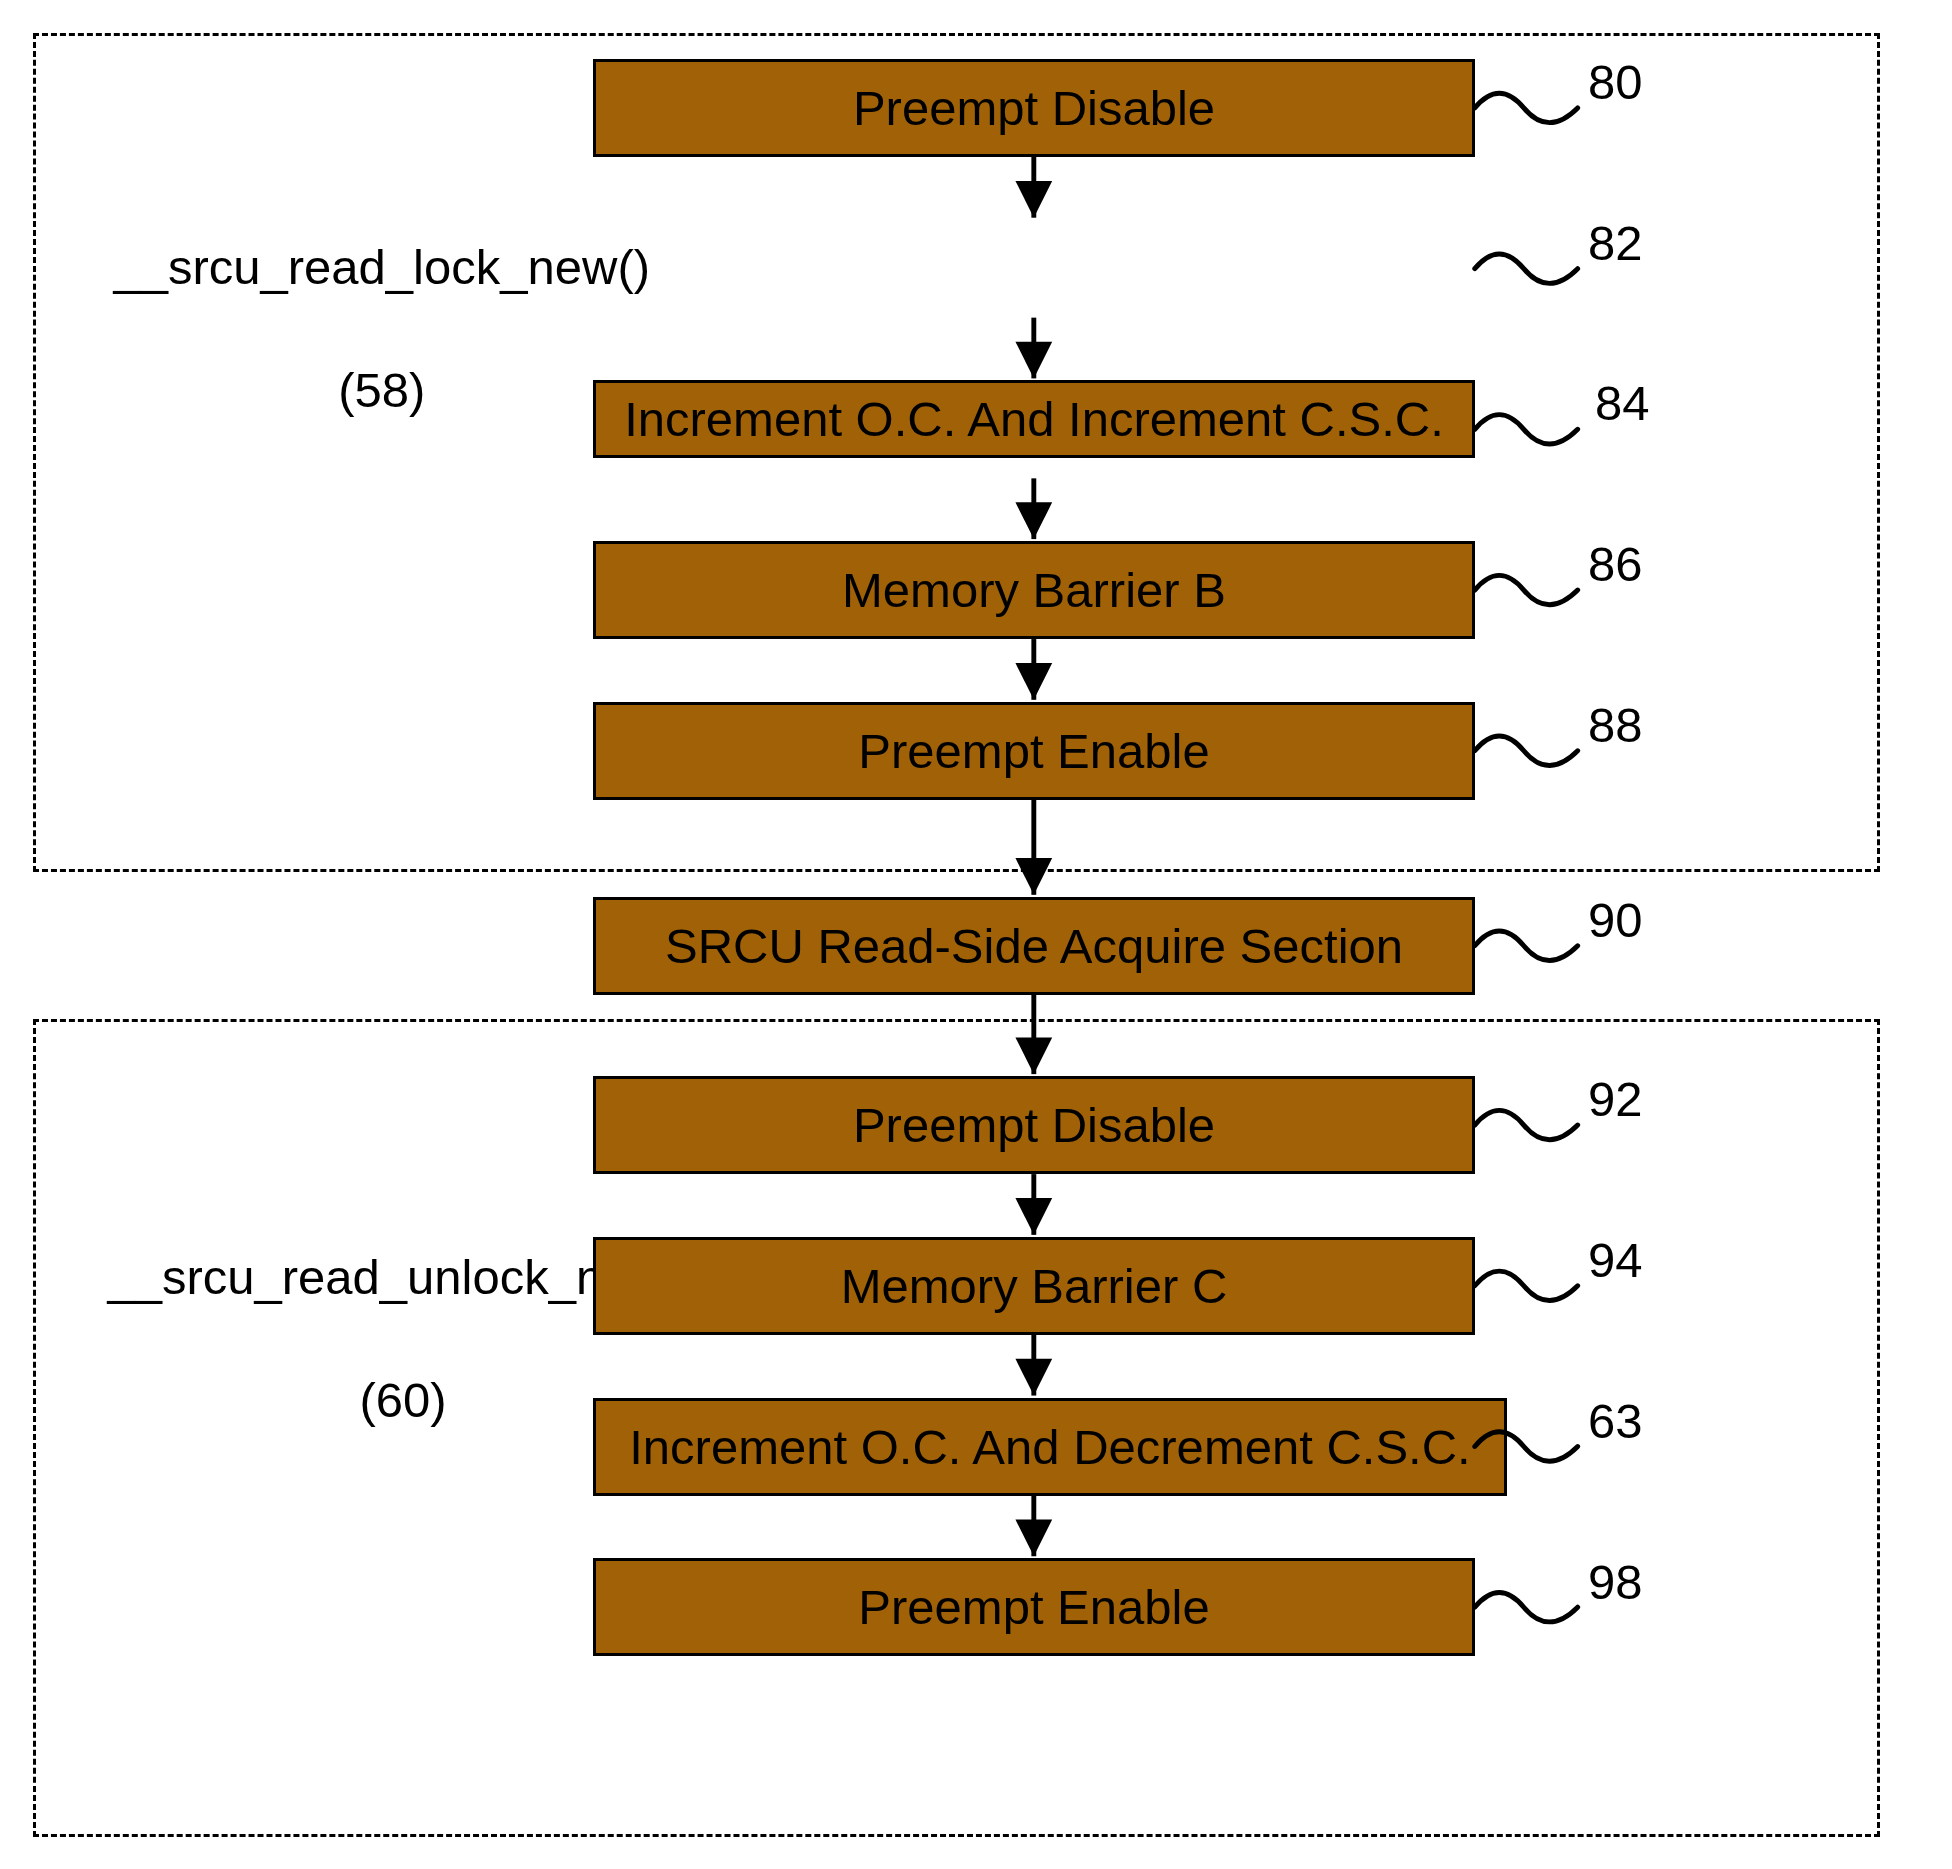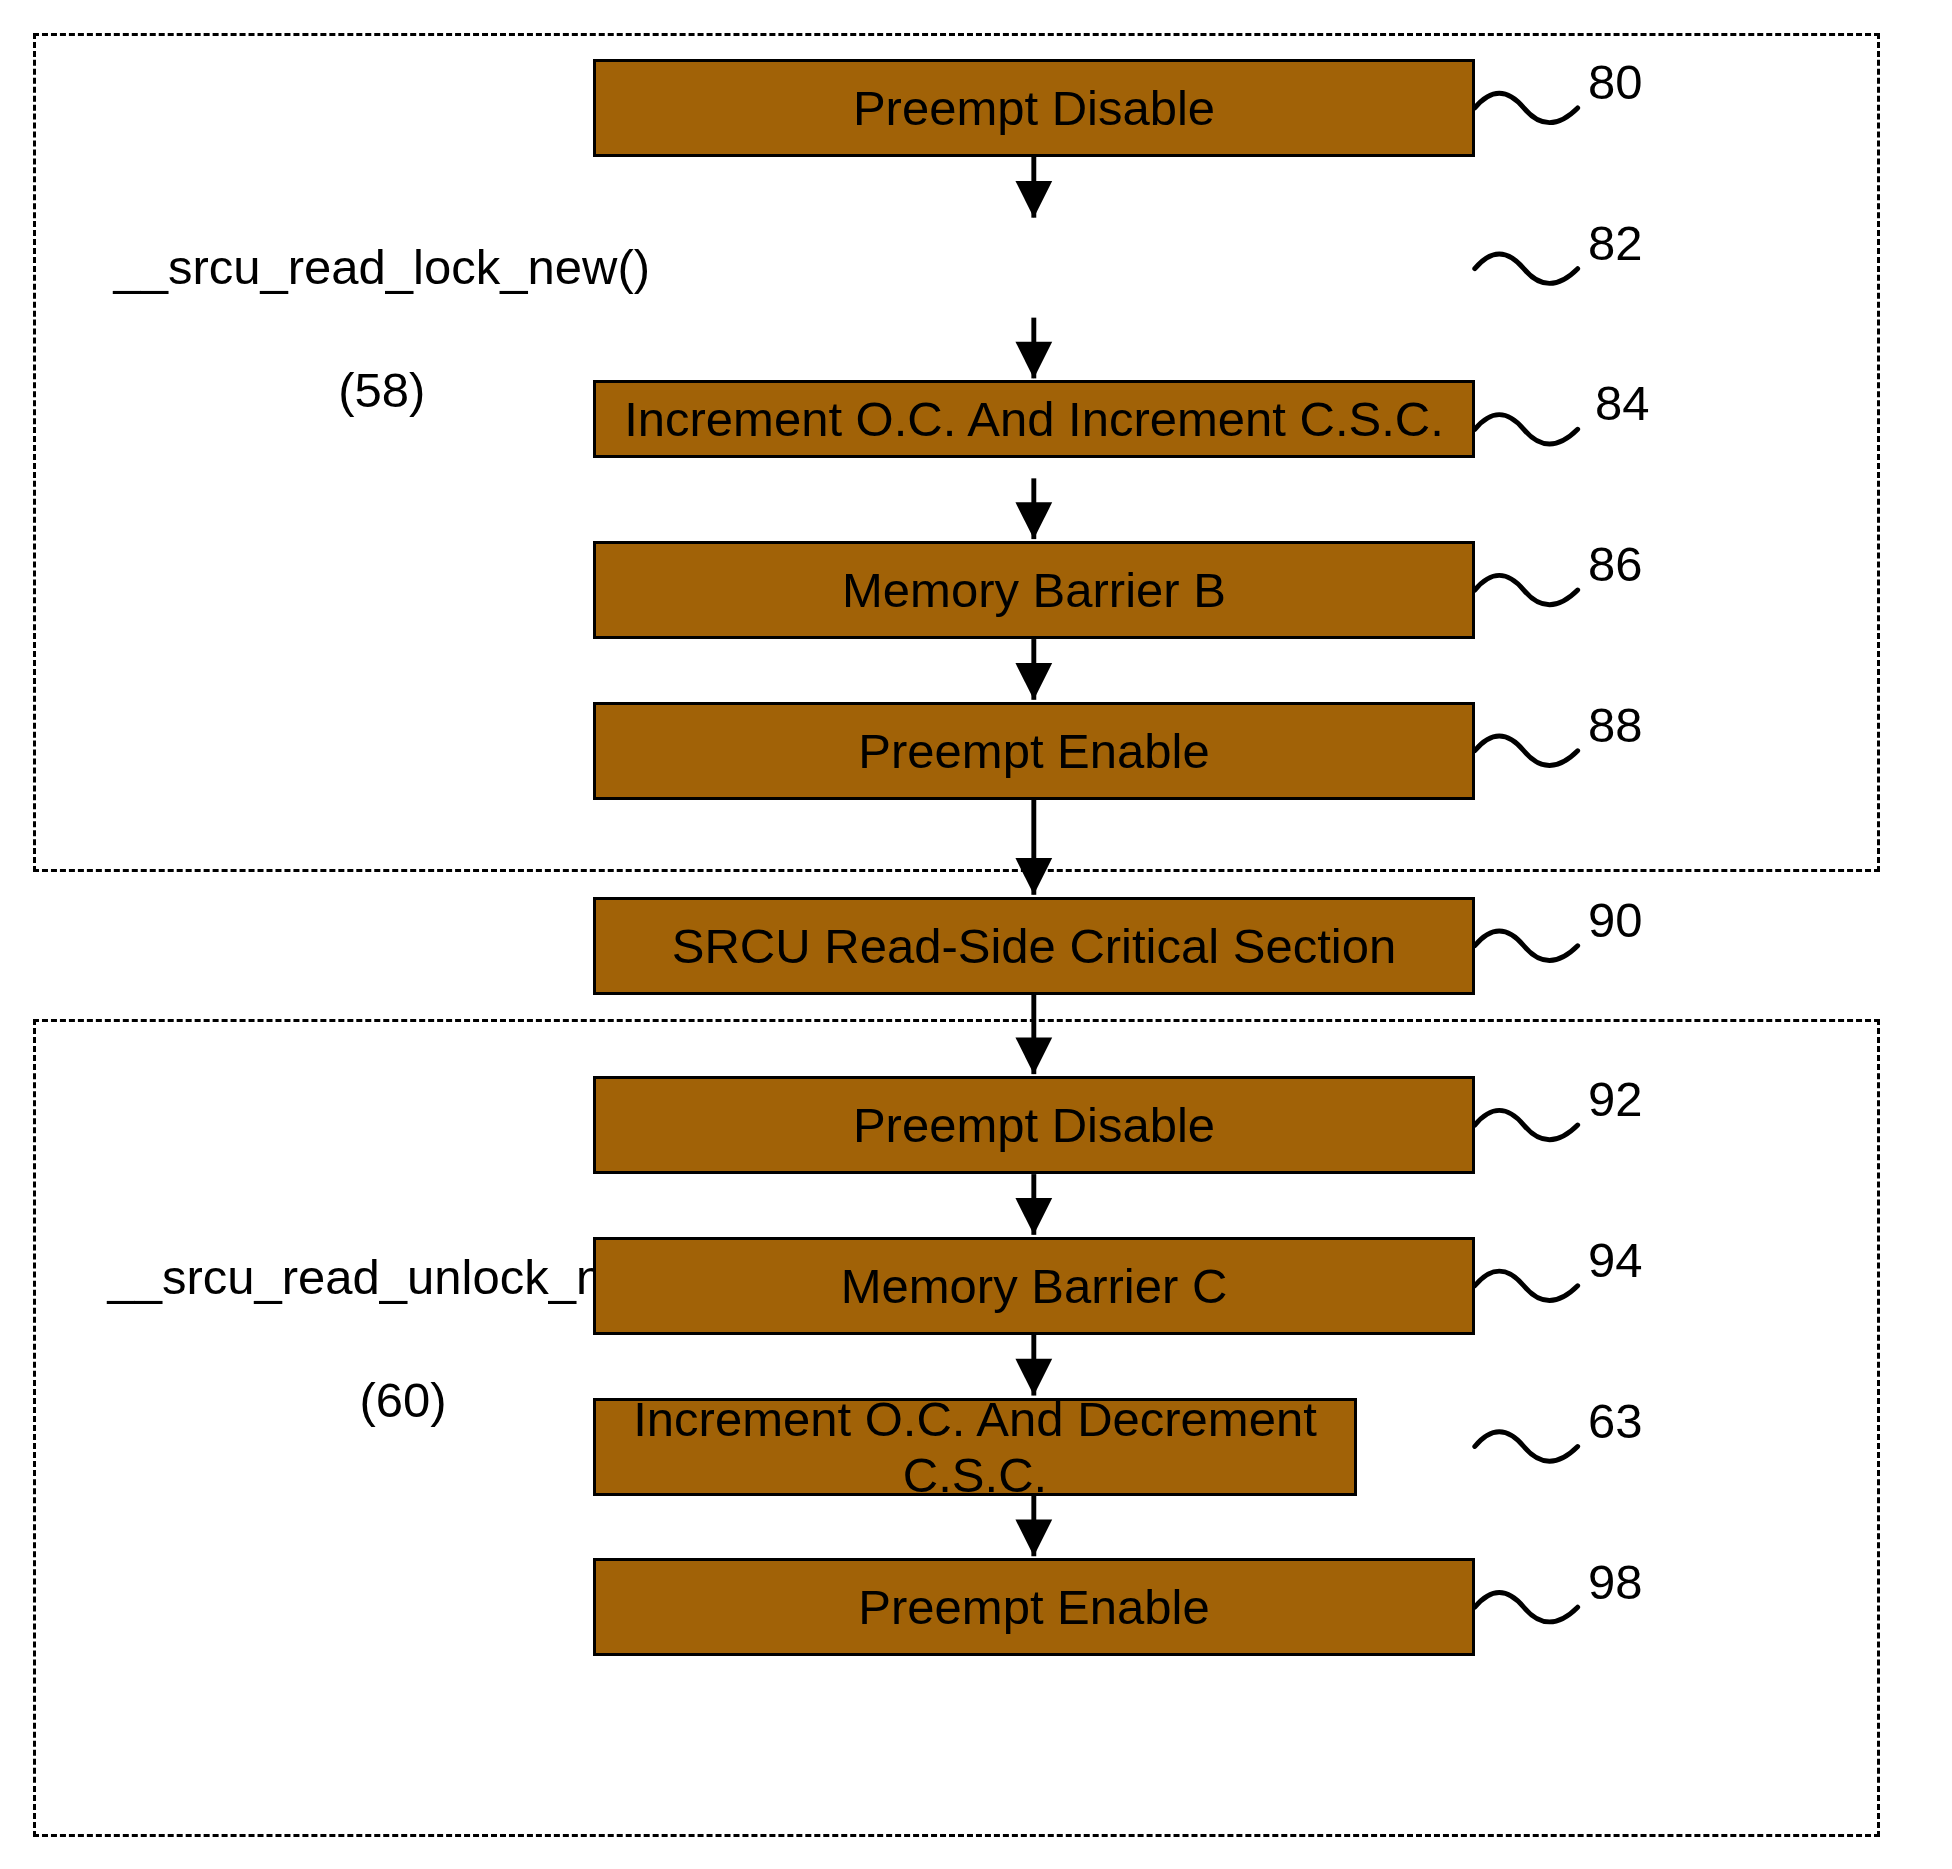--- a/index.html
+++ b/index.html
@@ -74,27 +74,27 @@
 
   <div class="node" style="left:593px; top:59px;  width:882px; height:98px;">Preempt Disable</div>
 
 
   <div class="node" style="left:593px; top:380px; width:882px; height:78px;">Increment O.C. And Increment C.S.C.</div>
 
   <div class="node" style="left:593px; top:541px; width:882px; height:98px;">Memory Barrier B</div>
 
   <div class="node" style="left:593px; top:702px; width:882px; height:98px;">Preempt Enable</div>
 
-  <div class="node" style="left:593px; top:897px; width:882px; height:98px;">SRCU Read-Side Critical Section</div>
+  <div class="node" style="left:593px; top:897px; width:882px; height:98px;">SRCU Read-Side Acquire Section</div>
 
   <div class="node" style="left:593px; top:1076px; width:882px; height:98px;">Preempt Disable</div>
 
   <div class="node" style="left:593px; top:1237px; width:882px; height:98px;">Memory Barrier C</div>
 
-  <div class="node" style="left:593px; top:1398px; width:764px; height:98px;">Increment O.C. And Decrement C.S.C.</div>
+  <div class="node" style="left:593px; top:1398px; width:914px; height:98px;">Increment O.C. And Decrement C.S.C.</div>
 
   <div class="node" style="left:593px; top:1558px; width:882px; height:98px;">Preempt Enable</div>
 
   <div class="ref" style="left:1588px; top:54px;">80</div>
   <div class="ref" style="left:1588px; top:215px;">82</div>
   <div class="ref" style="left:1588px; top:375px;margin-left:7px;">84</div>
   <div class="ref" style="left:1588px; top:536px;">86</div>
   <div class="ref" style="left:1588px; top:697px;">88</div>
   <div class="ref" style="left:1588px; top:892px;">90</div>
   <div class="ref" style="left:1588px; top:1071px;">92</div>

